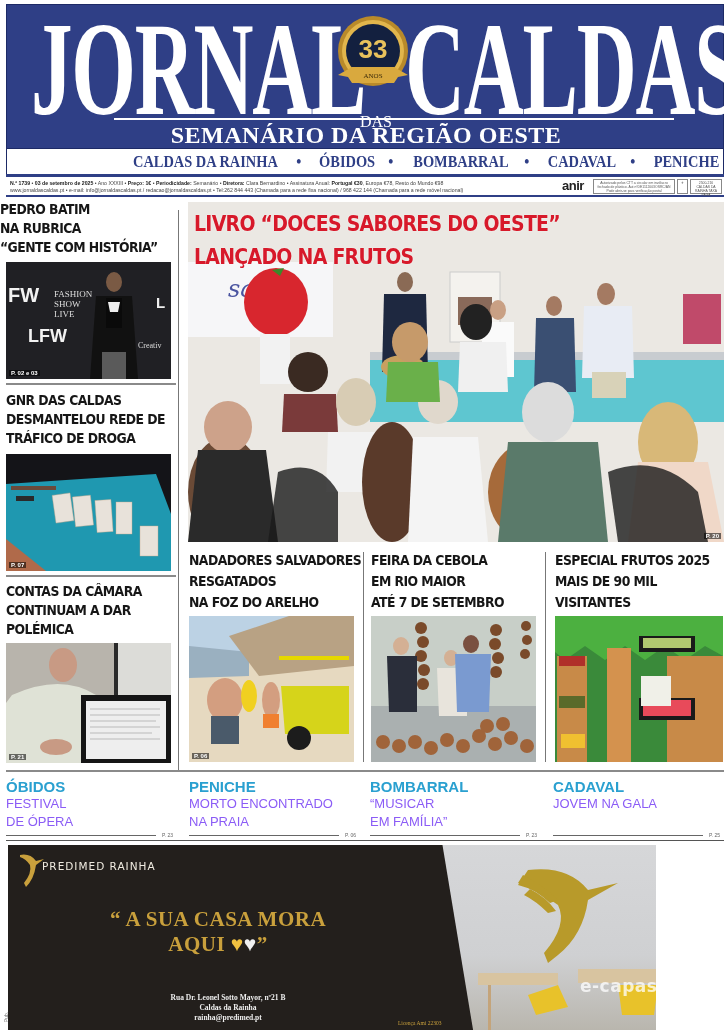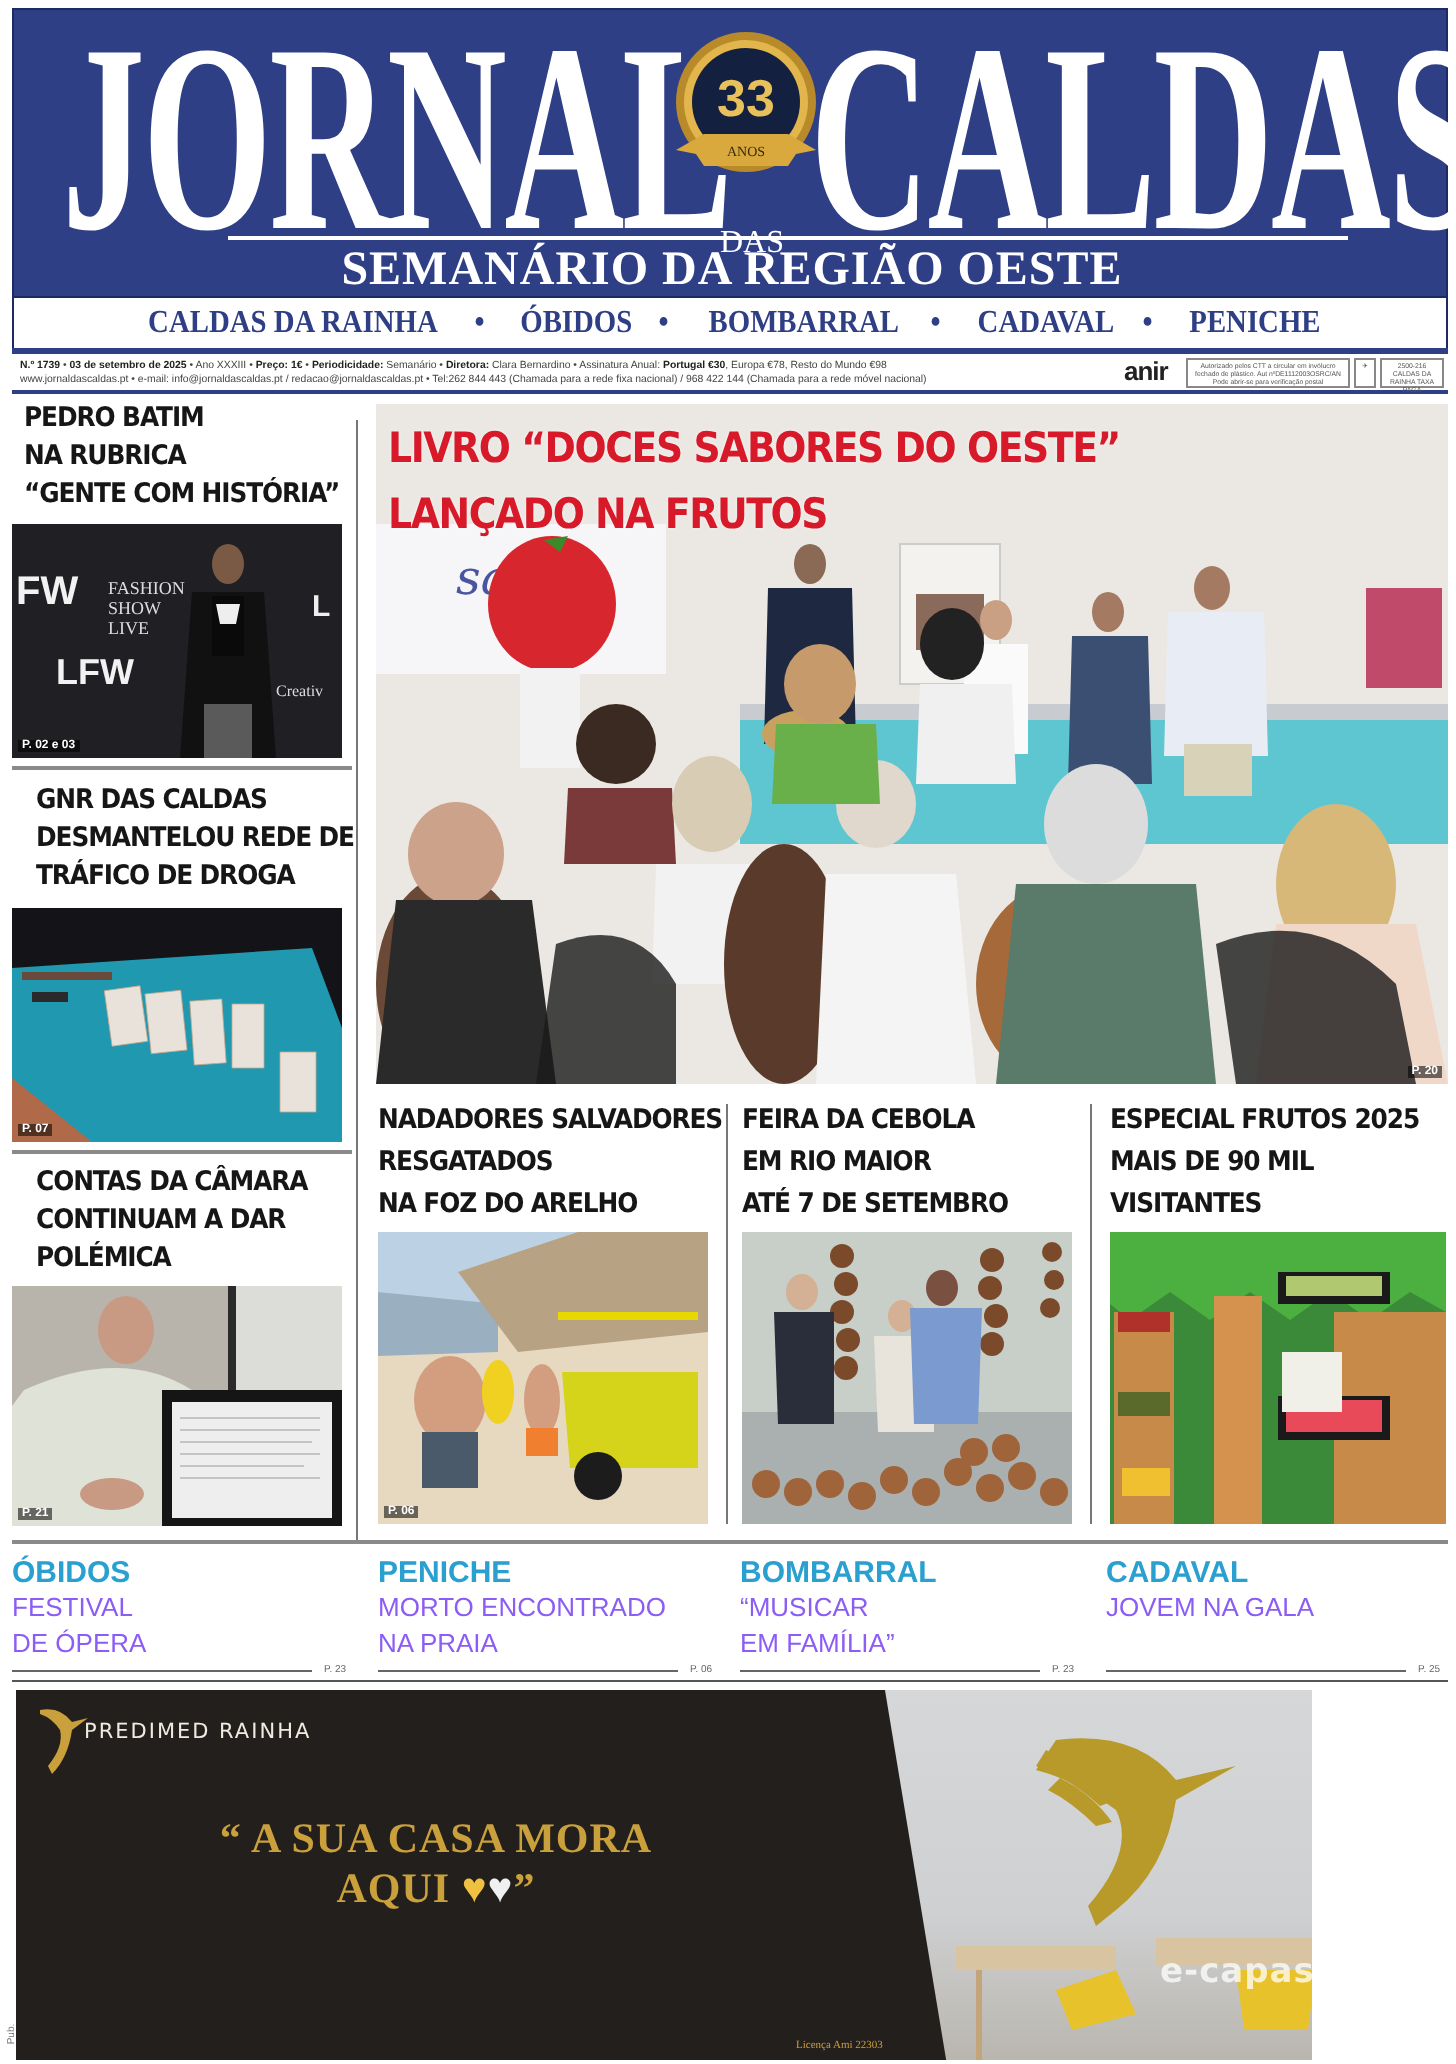--- a/index.html
+++ b/index.html
@@ -8,35 +8,35 @@
 
   
   .masthead { position: absolute; left: 6px; top: 4px; width: 718px; height: 145px; background: #2f3f86; border: 1px solid #1d2a66; padding-left: 29px; }
   .title-word { position: absolute; top: -6px; font-family: "Liberation Serif", serif; font-weight: bold; color: #ffffff; font-size: 134px; line-height: 140px; letter-spacing: -2px; transform: scaleX(0.62); transform-origin: left top; white-space: nowrap; }
   .title-left { left: 24px; }
   .title-right { left: 398px; }
   .das { position: absolute; left: 353px; top: 108px; font-family: "Liberation Serif", serif; color: #fff; font-size: 16px; letter-spacing: 0; }
   .badge { position: absolute; left: 325px; top: 8px; width: 82px; height: 82px; }
   .subtitle { position: absolute; left: 0; width: 718px; top: 117px; text-align: center; font-family: "Liberation Serif", serif; font-weight: bold; color: #ffffff; font-size: 24px; letter-spacing: 0.5px; }
 
-  .towns-bar { position: absolute; left: 6px; top: 149px; width: 718px; height: 25px; background: #ffffff; border-left: 1px solid #1d2a66; border-right: 1px solid #1d2a66; text-align: center; }
+  .towns-bar { position: absolute; left: 6px; top: 149px; width: 718px; height: 25px; background: #ffffff; border-left: 1px solid #1d2a66; border-right: 1px solid #1d2a66; text-align: right; }
   .towns-bar span { font-family: "Liberation Serif", serif; font-weight: bold; color: #2f3f86; font-size: 16px; line-height: 25px; transform: scaleX(0.9); display: inline-block; }
   .towns-bar .dot { margin: 0 10px; }
 
   .info-bar { position: absolute; left: 6px; top: 174px; width: 718px; height: 23px; border-top: 3px solid #2f3f86; border-bottom: 2px solid #2f3f86; background: #fff; font-size: 5.2px; color: #444; }
   .info-line { position: absolute; left: 4px; white-space: nowrap; }
   .info-line b { color: #222; }
   .info-1 { top: 3px; }
   .info-2 { top: 10px; }
   .anir { position: absolute; left: 556px; top: 1px; font-weight: bold; font-size: 13px; color: #222; letter-spacing: -0.5px; }
   .stamp { position: absolute; top: 2px; height: 15px; border: 1px solid #888; font-size: 3.4px; color: #555; padding: 1px; line-height: 4px; text-align: center; }
   .stamp-1 { left: 587px; width: 82px; }
   .stamp-2 { left: 671px; width: 11px; }
   .stamp-3 { left: 684px; width: 32px; }
-  .l-story { position: absolute; left: 0; width: 170px; padding-left: 12px; }
+  .l-story { position: absolute; left: 0; width: 170px; }
   .l-head { font-family: "DejaVu Sans", sans-serif; font-weight: bold; font-size: 13.5px; line-height: 19px; color: #161616; letter-spacing: -0.6px; transform: scaleX(0.92); transform-origin: left; white-space: nowrap; }
   .l-img { position: absolute; left: 0; width: 165px; overflow: hidden; }
   .pg-tag { position: absolute; left: 3px; bottom: 3px; font-size: 6px; font-weight: bold; color: #fff; background: rgba(0,0,0,0.55); padding: 0 2px; }
   .l-sep { position: absolute; left: 0; width: 170px; height: 2px; background: #8a8a8a; }
   .col-vline { position: absolute; left: 178px; top: 210px; width: 1px; height: 560px; background: #777; }
 
   
   .hero { position: absolute; left: 188px; top: 202px; width: 536px; height: 340px; overflow: hidden; background: #e9e6e1; }
   .hero-head { position: absolute; left: 6px; top: 6px; font-family: "DejaVu Sans", sans-serif; font-weight: bold; color: #d7192a; font-size: 21px; line-height: 33px; letter-spacing: -0.8px; transform: scaleX(0.9); transform-origin: left; white-space: nowrap; text-shadow: 0 0 2px rgba(255,255,255,0.6); z-index: 5; }
 
@@ -394,16 +394,21 @@
     <path d="M2 4 Q12 2 18 10 L26 8 L18 14 Q16 28 8 36 L6 32 Q14 22 12 14 Q8 8 2 6Z" fill="#c9a03c"></path>
   </svg>
   <div class="ad-brand">PREDIMED RAINHA</div>
   <div class="ad-quote">
     <div>“ A SUA CASA MORA</div>
     <div>
       <span>AQUI</span>
       <span style="color:#f0c040;">♥</span><span style="color:#f0f0f0;">♥</span><span>”</span>
     </div>
   </div>
+  <div class="ad-addr">
+    <div>Rua Dr. Leonel Sotto Mayor, nº21 B</div>
+    <div>Caldas da Rainha</div>
+    <div>rainha@predimed.pt</div>
+  </div>
   <div class="ad-lic">Licença Ami 22303</div>
 </aside>
 <div class="watermark">e-capas.com</div>
 <div class="pub-side">Pub.</div>
 
 </body></html>

